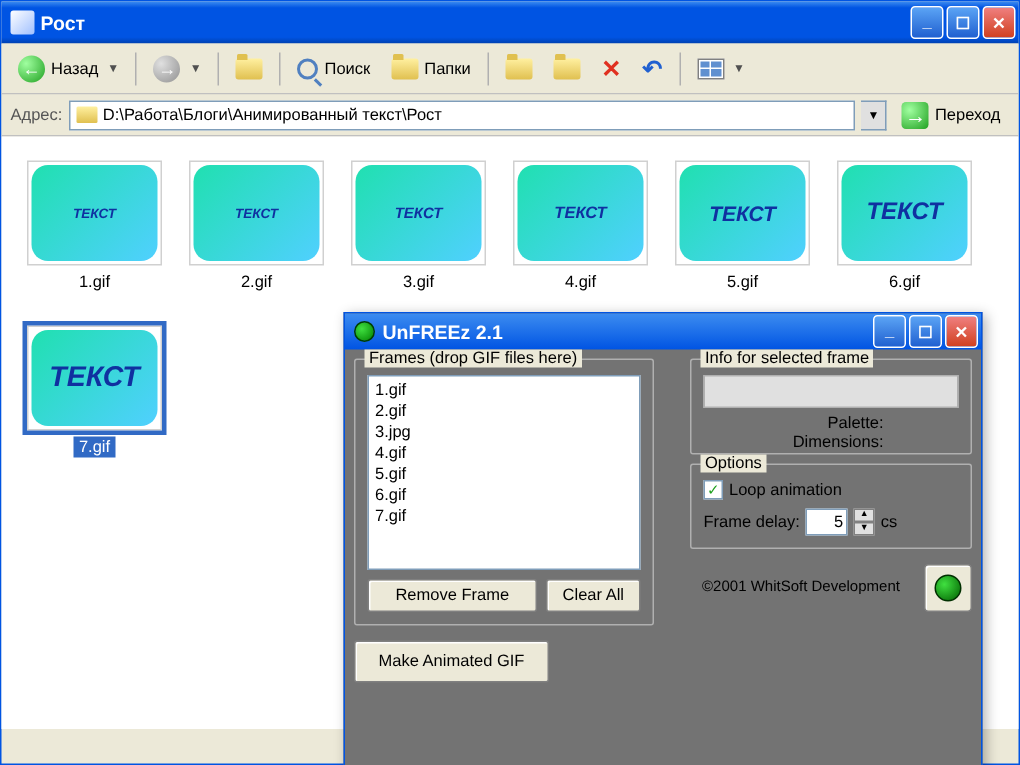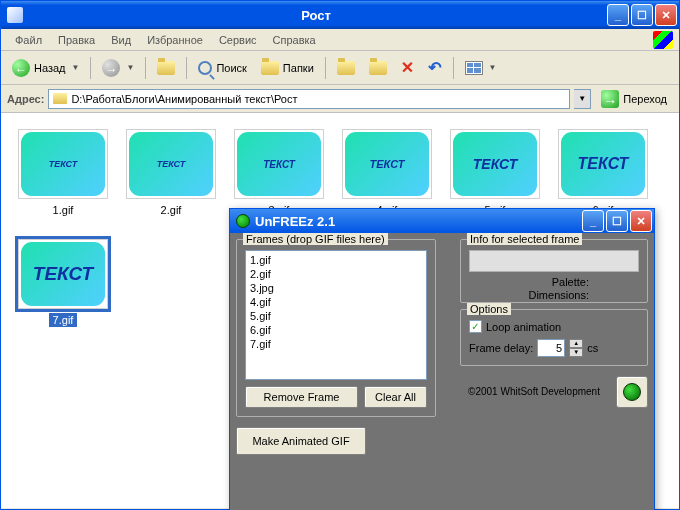--- a/index.html
+++ b/index.html
@@ -1,19 +1,19 @@
 <!DOCTYPE html>
 <html><head>
 <meta charset="utf-8">
 <style>
 * { margin: 0; padding: 0; box-sizing: border-box; font-family: Tahoma, sans-serif; }
 body { background: #ece9d8; width: 680px; height: 510px; overflow: hidden; }
 
 
-.explorer-window { width: 680px; height: 510px; background: #ece9d8; border: 1px solid #0054e3; text-align: center; }
+.explorer-window { width: 680px; height: 510px; background: #ece9d8; border: 1px solid #0054e3; }
 .titlebar { height: 28px; background: linear-gradient(to bottom, #3c8cf0 0%, #0054e3 15%, #0054e3 85%, #0040b0 100%); display: flex; align-items: center; padding: 0 2px 0 6px; color: #fff; font-size: 13px; font-weight: bold; }
 .titlebar-icon { width: 16px; height: 16px; margin-right: 4px; background: linear-gradient(135deg, #fff, #a0c0ff); border-radius: 2px; }
 .titlebar-title { flex: 1; }
 .win-btn { width: 22px; height: 22px; margin-left: 2px; border: 1px solid #fff; border-radius: 3px; display: flex; align-items: center; justify-content: center; font-size: 11px; font-weight: bold; cursor: pointer; }
 .win-btn.min, .win-btn.max { background: linear-gradient(to bottom, #5ba4f5, #2060d0); color: #fff; }
 .win-btn.close { background: linear-gradient(to bottom, #f08080, #d04020); color: #fff; }
 
 .menubar { height: 22px; background: #ece9d8; display: flex; align-items: center; padding: 0 6px; font-size: 11px; border-bottom: 1px solid #c0c0c0; }
 .menubar-item { padding: 2px 8px; color: #555; cursor: pointer; }
 .winflag { margin-left: auto; width: 20px; height: 18px; background: linear-gradient(135deg, #f00 25%, #0f0 25% 50%, #00f 50% 75%, #ff0 75%); border-radius: 2px; }
@@ -28,21 +28,21 @@
 .folder-icn::before { content: ''; position: absolute; top: -3px; left: 1px; width: 7px; height: 4px; background: #e0c050; border-radius: 1px 1px 0 0; }
 .mag-icn { width: 14px; height: 14px; border: 2px solid #5080c0; border-radius: 50%; position: relative; }
 .mag-icn::after { content: ''; position: absolute; bottom: -5px; right: -5px; width: 6px; height: 2px; background: #5080c0; transform: rotate(45deg); }
 .red-x { color: #e03020; font-weight: bold; font-size: 16px; }
 .blue-undo { color: #2060d0; font-weight: bold; font-size: 16px; }
 .views-icn { width: 18px; height: 14px; border: 1px solid #808080; background: #fff; display: grid; grid-template: 1fr 1fr / 1fr 1fr; gap: 1px; padding: 1px; }
 .views-icn span { background: #6090d0; }
 .dd-arrow { font-size: 8px; margin-left: 2px; color: #505050; }
 
 .addressbar { height: 28px; background: #ece9d8; display: flex; align-items: center; padding: 0 6px; border-bottom: 1px solid #c0c0c0; font-size: 11px; gap: 4px; }
-.addr-label { color: #555; font-weight: bold; }
+.addr-label { color: #555; }
 .addr-input { flex: 1; height: 20px; border: 1px solid #7f9db9; background: #fff; display: flex; align-items: center; padding: 0 4px; }
 .addr-input .folder-mini { width: 14px; height: 11px; background: linear-gradient(#fff0a0, #e0c050); border-radius: 1px; margin-right: 4px; }
 .addr-dd { width: 17px; height: 20px; border: 1px solid #7f9db9; border-left: none; background: #e0e0e0; display: flex; align-items: center; justify-content: center; font-size: 8px; cursor: pointer; }
 .go-btn { height: 22px; padding: 0 6px; display: flex; align-items: center; gap: 4px; cursor: pointer; }
 .go-arrow { width: 18px; height: 18px; background: radial-gradient(circle at 30% 30%, #a0ffa0, #20a020); border-radius: 3px; color: #fff; display: flex; align-items: center; justify-content: center; font-size: 14px; }
 
 .content { height: 395px; background: #fff; padding: 12px 8px; display: flex; flex-wrap: wrap; align-content: flex-start; gap: 0; overflow: hidden; position: relative; }
 .file-item { width: 108px; height: 110px; display: flex; flex-direction: column; align-items: center; gap: 4px; padding: 4px; cursor: pointer; }
 .file-item.selected .thumb-wrap { outline: 3px solid #316ac5; }
 .file-item.selected .fname { background: #316ac5; color: #fff; }
@@ -94,29 +94,20 @@
 
 <div class="explorer-window">
   <div class="titlebar">
     <div class="titlebar-icon"></div>
     <div class="titlebar-title">Рост</div>
     <div class="win-btn min">_</div>
     <div class="win-btn max">☐</div>
     <div class="win-btn close">✕</div>
   </div>
 
-  <div class="menubar">
-    <div class="menubar-item">Файл</div>
-    <div class="menubar-item">Правка</div>
-    <div class="menubar-item">Вид</div>
-    <div class="menubar-item">Избранное</div>
-    <div class="menubar-item">Сервис</div>
-    <div class="menubar-item">Справка</div>
-    <div class="winflag"></div>
-  </div>
 
   <div class="toolbar">
     <div class="tb-btn">
       <div class="tb-icon green-circle">←</div>
       <span>Назад</span>
       <span class="dd-arrow">▼</span>
     </div>
     <div class="tb-sep"></div>
     <div class="tb-btn">
       <div class="tb-icon grey-circle">→</div>

